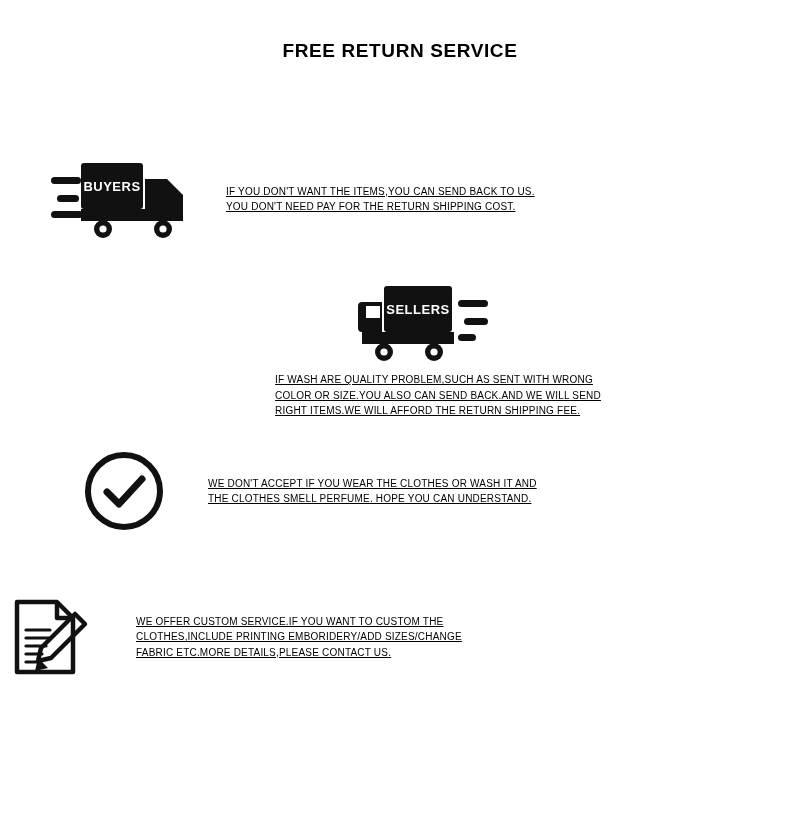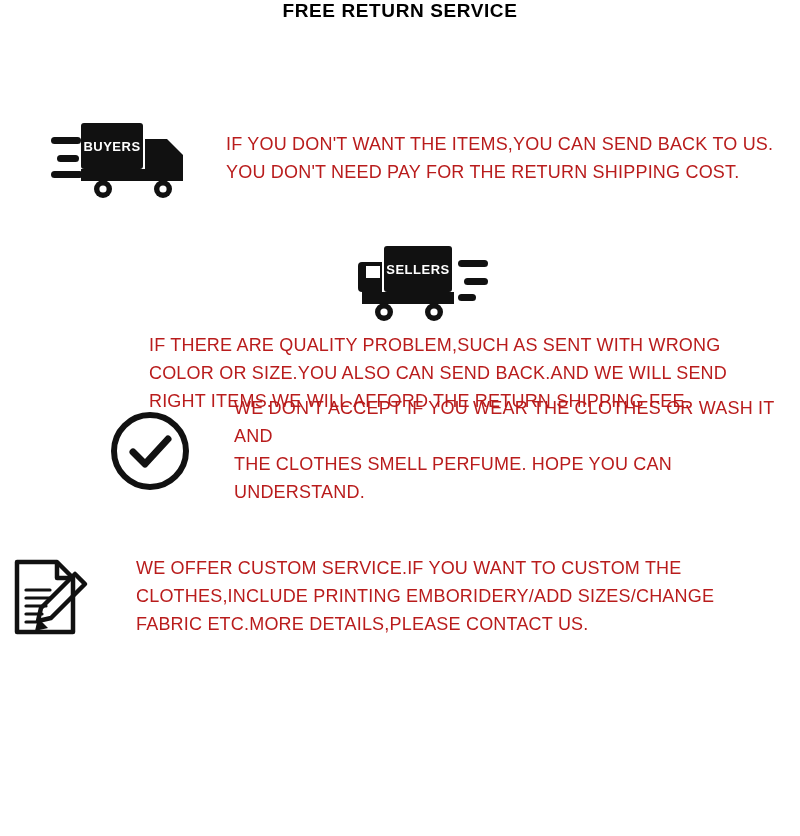--- a/index.html
+++ b/index.html
@@ -20,50 +20,52 @@
     height: 836px;
     box-sizing: border-box;
   }
   .page-title {
     text-align: center;
     font-size: 19px;
     font-weight: bold;
     letter-spacing: 0.6px;
     color: #000000;
     margin: 0;
+    padding-top: 40px;
   }
   .rows {
     margin-top: 64px;
   }
   .row {
     display: flex;
     align-items: center;
     box-sizing: border-box;
   }
   .row-1 { height: 146px; padding-left: 48px; }
   .row-2 { height: 146px; padding-left: 48px; flex-direction: column; }
-  .row-3 { height: 146px; padding-left: 100px; }
+  .row-3 { height: 146px; padding-left: 74px; }
   .row-4 { height: 146px; }
 
   .icon-cell {
     flex: 0 0 auto;
     display: flex;
     align-items: flex-end;
     justify-content: center;
   }
   .icon-cell.truck { width: 150px; }
   .icon-cell.check { width: 100px; }
   .icon-cell.doc   { width: 100px; }
 
   .text-cell {
-    font-size: 18px;
+    font-size: 10px;
     line-height: 1.55;
     letter-spacing: 0.2px;
-    color: #b91c1c;
+    color: #000000;
     white-space: pre-line;
+    text-decoration: underline;
   }
   .row-1 .text-cell { padding-left: 28px; }
   .row-2 .text-cell { padding-left: 28px; }
   .row-3 .text-cell { padding-left: 34px; }
   .row-4 .text-cell { padding-left: 36px; }
 
   .truck-label {
     font-family: "Liberation Sans", sans-serif;
     font-weight: bold;
     font-size: 13px;
@@ -124,21 +126,21 @@
             <circle cx="82" cy="80" r="9"></circle>
             <circle cx="82" cy="80" r="3.6" fill="#ffffff"></circle>
 
             <rect x="106" y="28" width="30" height="7" rx="3.5"></rect>
             <rect x="112" y="46" width="24" height="7" rx="3.5"></rect>
             <rect x="106" y="62" width="18" height="7" rx="3.5"></rect>
           </g>
           <text class="truck-label" x="66" y="42" text-anchor="middle">SELLERS</text>
         </svg>
       </div>
-      <div class="text-cell">IF THERE ARE QUALITY PROBLEM,SUCH AS SENT WITH WRONG
+      <div class="text-cell">IF WASH ARE QUALITY PROBLEM,SUCH AS SENT WITH WRONG
 COLOR OR SIZE.YOU ALSO CAN SEND BACK.AND WE WILL SEND
 RIGHT ITEMS.WE WILL AFFORD THE RETURN SHIPPING FEE.</div>
     </div>
 
     <div class="row row-3">
       <div class="icon-cell check">
         <svg width="84" height="84" viewBox="0 0 84 84" xmlns="http://www.w3.org/2000/svg">
           <circle cx="42" cy="42" r="36" fill="none" stroke="#111111" stroke-width="6"></circle>
           <path d="M25 43 L37 55 L60 30" fill="none" stroke="#111111" stroke-width="7" stroke-linecap="round" stroke-linejoin="round"></path>
         </svg>

